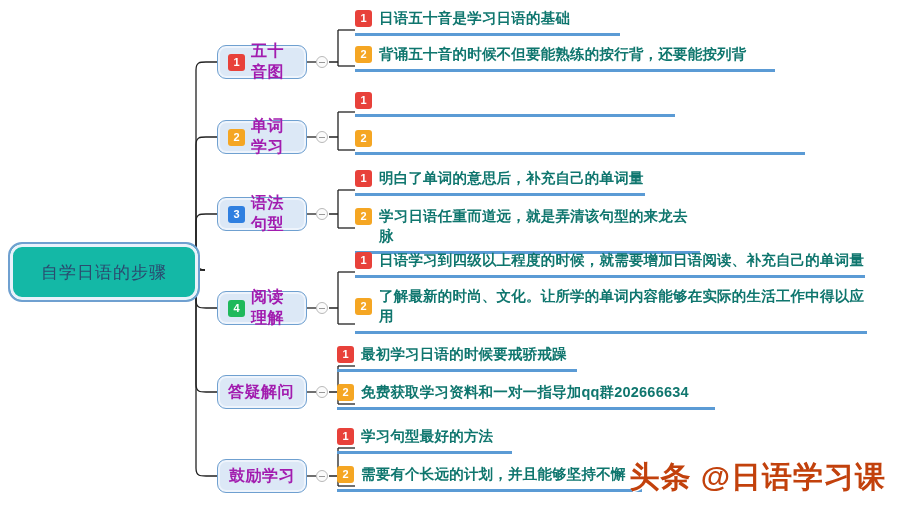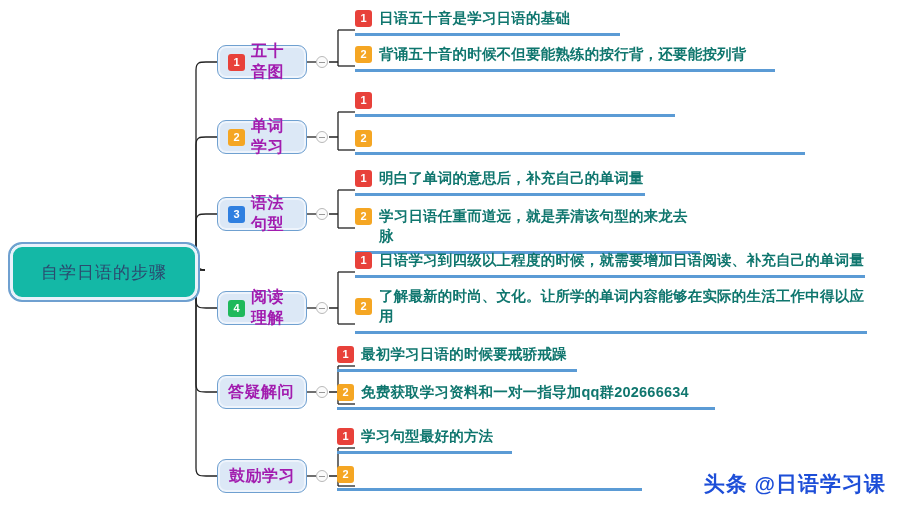--- a/index.html
+++ b/index.html
@@ -62,21 +62,21 @@
     position:absolute;width:12px;height:12px;border-radius:50%;
     border:1px solid #b9b9b9;background:#fbfbfb;box-sizing:border-box;
   }
   .toggle::before{
     content:"";position:absolute;left:2px;top:4.5px;width:6px;height:1px;background:#999;
   }
 
   
   .watermark{
     position:absolute;right:16px;bottom:14px;
-    font-size:21px;color:#1d4ed8;font-weight:700;letter-spacing:1px;
+    font-size:30px;color:#c2410c;font-weight:700;letter-spacing:1px;
     text-shadow:1px 1px 0 #ffffff;
   }
 </style>
 </head>
 <body>
 
 <div id="canvas">
 
   <svg class="svg-layer" viewBox="0 0 902 512" xmlns="http://www.w3.org/2000/svg">
     <g fill="none" stroke="#222222" stroke-width="1.3">
@@ -212,17 +212,18 @@
     <span class="blabel">鼓励学习</span>
   </div>
   <div class="toggle" style="left:316px;top:470px;"></div>
 
   <div class="leaf" style="left:337px;top:426px;width:175px;">
     <span class="badge b1 lbadge">1</span>
     <span class="ltext">学习句型最好的方法</span>
   </div>
   <div class="leaf" style="left:337px;top:464px;width:305px;">
     <span class="badge b2 lbadge">2</span>
+    <span class="ltext">需要有个长远的计划，并且能够坚持不懈</span>
   </div>
 
   <div class="watermark">头条 @日语学习课</div>
 
 </div>
 
 </body></html>

